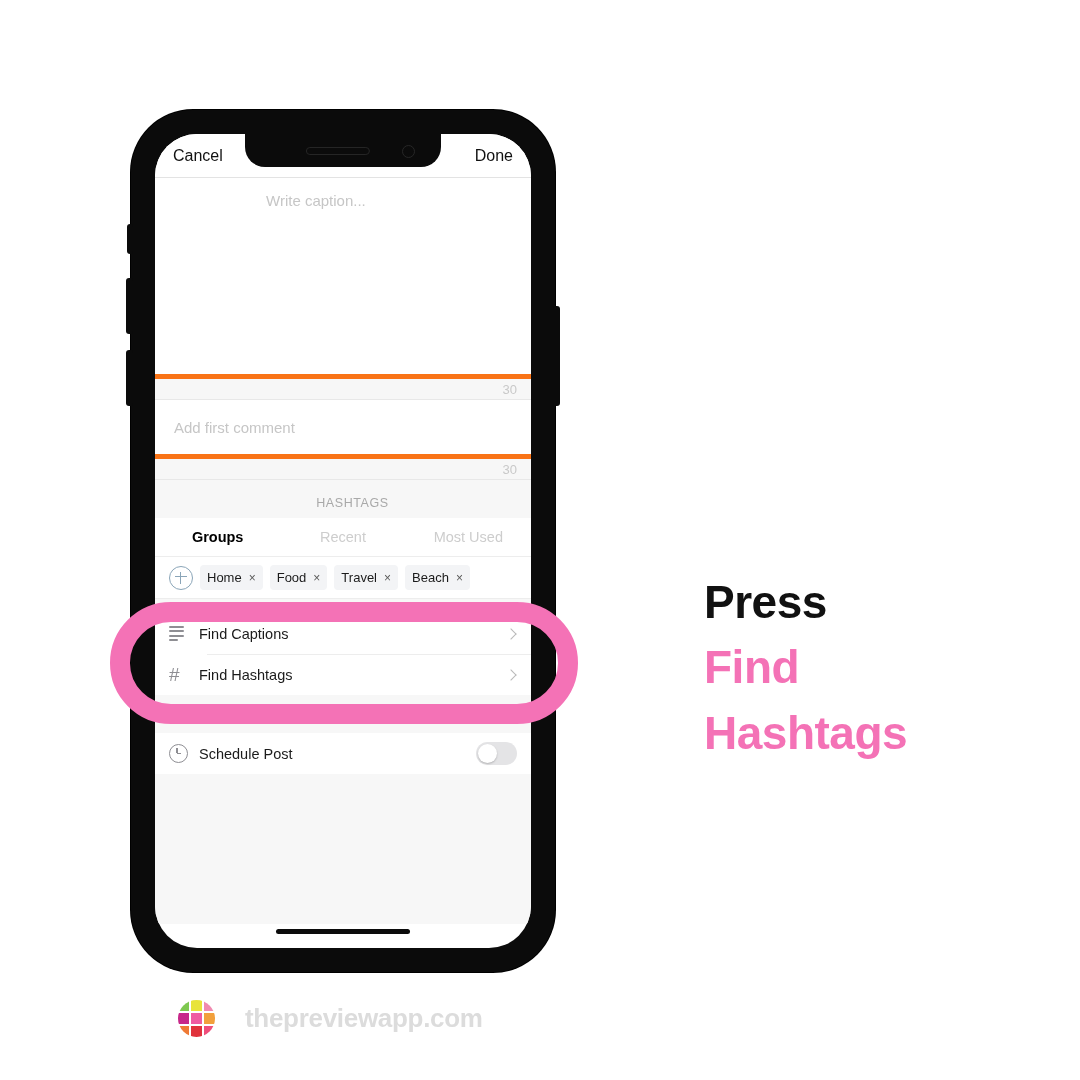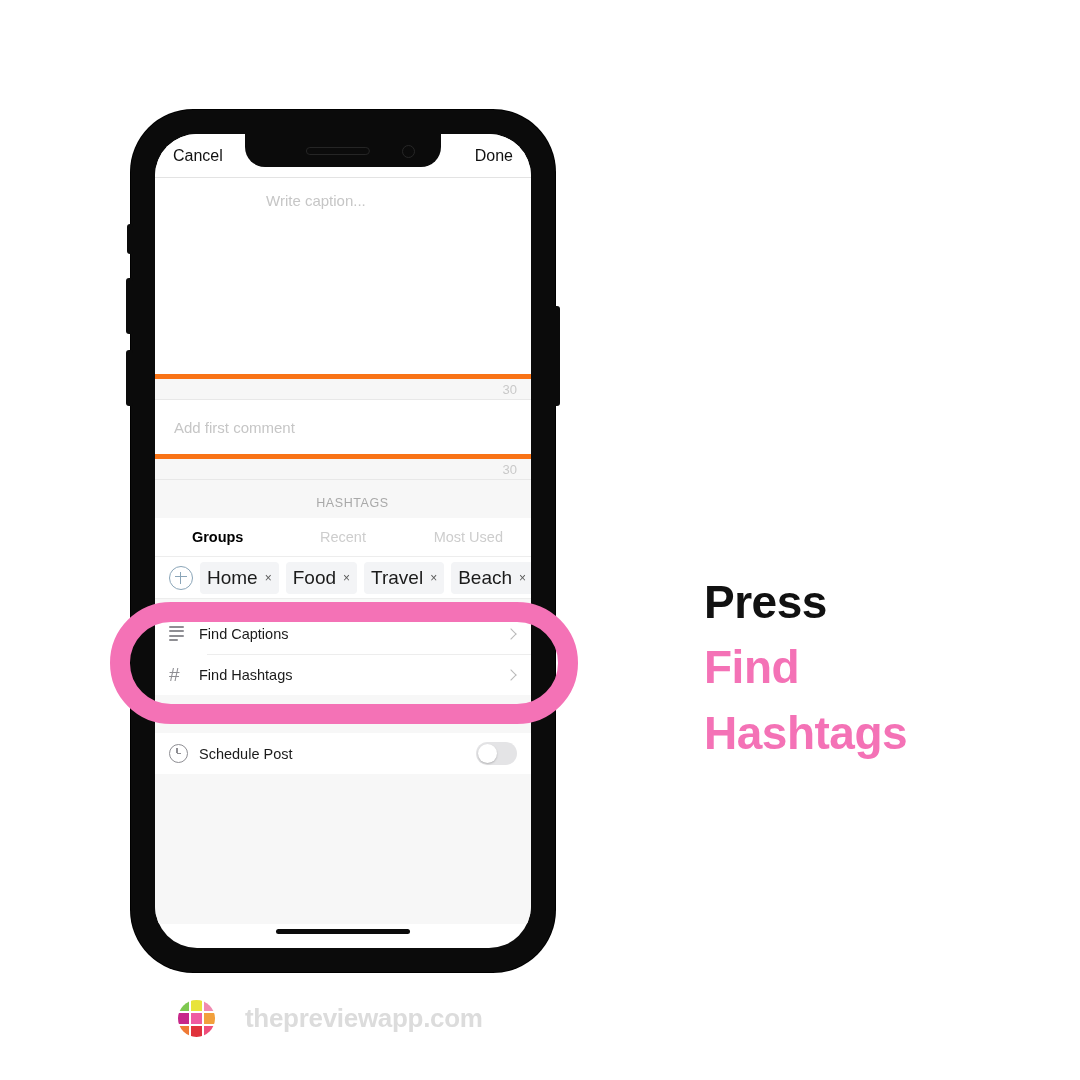--- a/index.html
+++ b/index.html
@@ -116,21 +116,21 @@
   .tab{flex:1;text-align:center;font-size:14.5px;color:#cdcdcd;}
   .tab.active{color:#000;font-weight:bold;}
 
   
   .chips{height:42px;background:#fff;border-bottom:1px solid #ededed;display:flex;align-items:center;padding-left:14px;gap:7px;box-sizing:border-box;}
   .plus{width:22px;height:22px;border-radius:50%;border:1.4px solid #8aa5b8;position:relative;flex:none;}
   .plus::before,.plus::after{content:"";position:absolute;background:#8aa5b8;}
   .plus::before{left:5px;right:5px;top:9.6px;height:1.4px;}
   .plus::after{top:5px;bottom:5px;left:9.6px;width:1.4px;}
   .chip{background:#f3f4f6;border-radius:4px;padding:5px 7px;display:flex;align-items:center;gap:7px;}
-  .chip-label{font-size:19px;color:#1b1b1b;}
+  .chip-label{font-size:13px;color:#1b1b1b;}
   .chip-x{font-size:12px;color:#5a5a5a;}
 
   
   .gap{height:14px;background:#f7f7f7;}
   .rows{background:#fff;}
   .row{height:41px;display:flex;align-items:center;padding-left:14px;box-sizing:border-box;position:relative;}
   .row + .row::before{content:"";position:absolute;left:52px;right:0;top:0;height:1px;background:#ededed;}
   .row-ico{width:30px;flex:none;display:flex;align-items:center;justify-content:flex-start;}
   .ico-lines{display:flex;flex-direction:column;gap:2.6px;width:15px;}
   .ico-lines i{height:1.8px;background:#8e8e93;border-radius:1px;display:block;}

